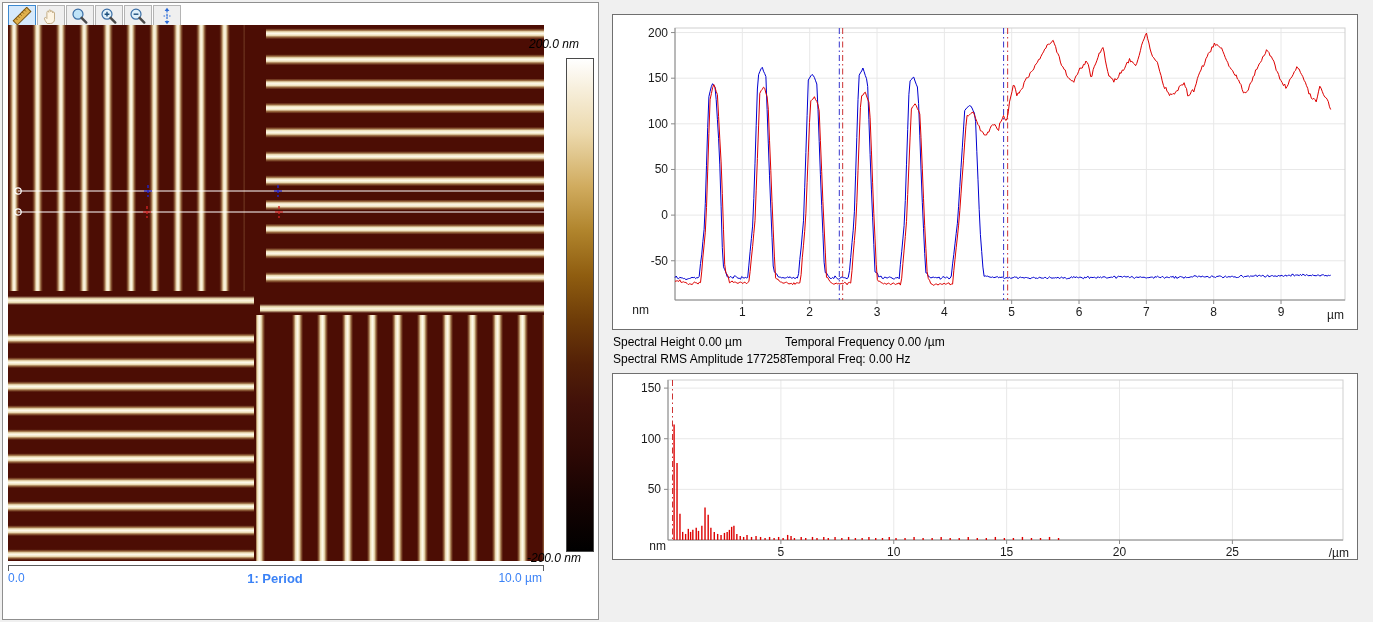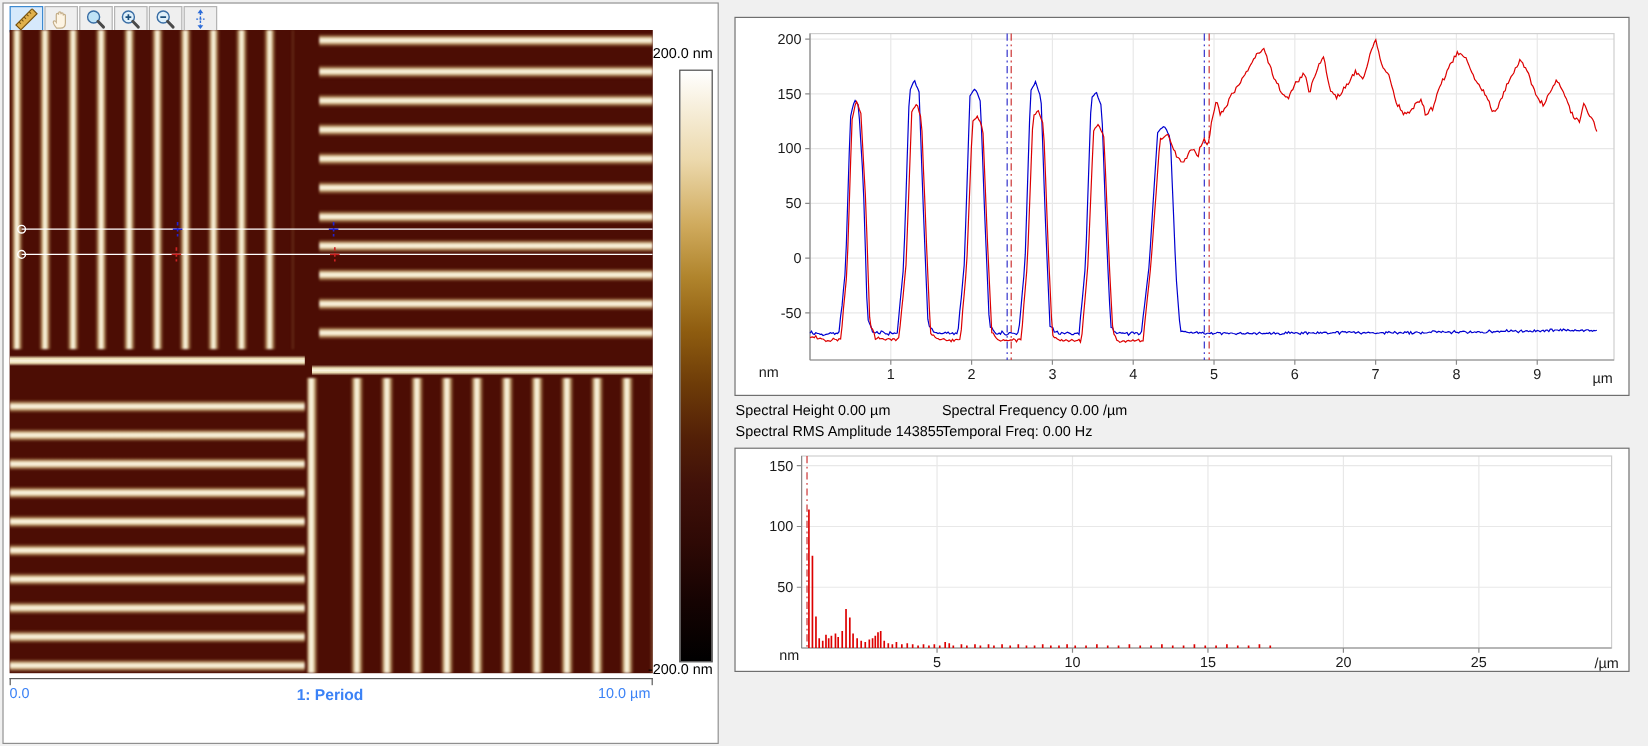--- a/index.html
+++ b/index.html
@@ -40,21 +40,21 @@
       rgba(217,183,115,0.55) 22px, rgba(0,0,0,0) 24px, rgba(0,0,0,0) 25px);
     background-position:23px 0;}
   .bnd{position:absolute;height:9px;filter:blur(0.6px);
     background:linear-gradient(180deg, rgba(0,0,0,0) 0%, #eadcb2 30%, #faf3e0 52%, #eadcb2 72%, rgba(0,0,0,0) 100%);}
   .bnd-l{left:0;top:271px;width:246px;}
   .bnd-r{left:252px;top:279px;width:284px;}
   .afm-overlay{position:absolute;left:0;top:0;}
 
   .colorbar{position:absolute;left:563px;top:55px;width:26px;height:492px;border:1px solid #4a4a4a;
     background:linear-gradient(180deg,#ffffff 0%,#f7efdc 6%,#ecd9ad 15%,#d0ab5e 26%,#b0842c 35%,#8f5d10 44%,#6e3c08 53%,#532007 62%,#411109 70%,#2e0905 80%,#150302 90%,#000000 100%);}
-  .cb-label{position:absolute;right:4px;width:80px;text-align:right;font-size:12px;color:#000;}
+  .cb-label{position:absolute;right:4px;width:80px;text-align:center;font-size:12px;color:#000;font-style:italic;}
   .cb-top{top:34px;}
   .cb-bottom{top:548px;}
 
   .ruler-line{position:absolute;left:5px;top:562px;width:534px;height:5px;border-top:1px solid #5a5a5a;border-left:1px solid #5a5a5a;border-right:1px solid #5a5a5a;}
   .ruler-labels{position:absolute;left:5px;top:568px;width:534px;height:16px;font-size:12px;color:#3b82f6;}
   .rl-left{position:absolute;left:0;top:0;}
   .rl-center{position:absolute;left:0;right:0;text-align:center;font-weight:bold;font-size:13px;top:0;}
   .rl-right{position:absolute;right:0;top:0;}
 
   
@@ -209,22 +209,22 @@
         <text x="731" y="304" text-anchor="end" font-size="12" fill="#1a1a1a">µm</text>
         <line x1="226.30150753768848" y1="13" x2="226.30150753768848" y2="285" stroke="#3333cc" stroke-width="1" stroke-dasharray="6 3 1.5 3"></line>
         <line x1="229.66834170854275" y1="13" x2="229.66834170854275" y2="285" stroke="#cc3333" stroke-width="1" stroke-dasharray="6 3 1.5 3"></line>
         <line x1="390.60301507537696" y1="13" x2="390.60301507537696" y2="285" stroke="#3333cc" stroke-width="1" stroke-dasharray="6 3 1.5 3"></line>
         <line x1="394.6432160804021" y1="13" x2="394.6432160804021" y2="285" stroke="#cc3333" stroke-width="1" stroke-dasharray="6 3 1.5 3"></line>
         <polyline points="62.0,262.7 63.2,261.0 64.4,263.2 65.6,263.7 66.8,262.3 68.1,262.8 69.3,262.9 70.5,263.6 71.7,263.5 72.9,264.6 74.1,264.2 75.3,263.7 76.5,263.5 77.8,263.0 79.0,262.3 80.2,262.7 81.4,262.2 82.6,263.6 83.8,262.6 85.0,262.9 86.2,261.4 87.5,248.6 88.7,239.9 89.9,226.3 91.1,214.4 92.3,188.5 93.5,150.3 94.7,112.5 95.9,81.7 97.1,76.4 98.4,71.4 99.6,68.7 100.8,70.4 102.0,72.1 103.2,84.6 104.4,104.3 105.6,123.7 106.8,149.9 108.1,191.2 109.3,232.6 110.5,251.8 111.7,254.7 112.9,257.2 114.1,261.7 115.3,262.1 116.5,262.4 117.8,261.4 119.0,262.8 120.2,263.1 121.4,260.8 122.6,261.2 123.8,262.2 125.0,263.3 126.2,263.2 127.5,264.2 128.7,261.5 129.9,262.6 131.1,263.1 132.3,262.4 133.5,262.9 134.7,262.5 135.9,250.1 137.1,236.7 138.4,223.6 139.6,211.1 140.8,183.6 142.0,148.2 143.2,110.5 144.4,74.0 145.6,59.7 146.8,56.6 148.1,53.7 149.3,52.3 150.5,56.2 151.7,58.6 152.9,61.6 154.1,94.6 155.3,128.1 156.5,160.8 157.8,193.1 159.0,222.4 160.2,251.0 161.4,256.9 162.6,258.1 163.8,259.1 165.0,261.6 166.2,262.1 167.4,262.2 168.7,262.9 169.9,262.5 171.1,263.0 172.3,263.0 173.5,262.6 174.7,261.9 175.9,262.7 177.1,261.7 178.4,263.2 179.6,262.9 180.8,262.3 182.0,263.8 183.2,262.4 184.4,263.0 185.6,258.6 186.8,244.5 188.1,233.0 189.3,219.1 190.5,205.8 191.7,172.8 192.9,137.4 194.1,100.7 195.3,65.0 196.5,63.1 197.8,60.9 199.0,59.5 200.2,60.4 201.4,62.5 202.6,65.8 203.8,69.0 205.0,94.6 206.2,126.4 207.4,159.3 208.7,190.5 209.9,218.3 211.1,247.2 212.3,257.7 213.5,258.0 214.7,260.1 215.9,261.8 217.1,263.3 218.4,263.5 219.6,262.5 220.8,263.5 222.0,260.9 223.2,262.4 224.4,263.8 225.6,264.2 226.8,263.7 228.1,262.1 229.3,262.2 230.5,262.7 231.7,262.7 232.9,263.1 234.1,263.8 235.3,262.1 236.5,255.7 237.7,242.6 239.0,227.7 240.2,215.2 241.4,196.8 242.6,160.1 243.8,122.4 245.0,84.7 246.2,60.2 247.4,57.9 248.7,56.0 249.9,53.0 251.1,56.6 252.3,60.5 253.5,63.6 254.7,71.4 255.9,104.7 257.1,139.6 258.4,174.1 259.6,202.3 260.8,229.6 262.0,256.9 263.2,257.5 264.4,258.1 265.6,261.8 266.8,261.6 268.1,261.1 269.3,263.4 270.5,263.6 271.7,262.0 272.9,262.5 274.1,263.1 275.3,262.5 276.5,261.9 277.7,262.4 279.0,263.0 280.2,263.9 281.4,263.9 282.6,262.8 283.8,262.8 285.0,262.4 286.2,263.8 287.4,249.3 288.7,236.8 289.9,223.9 291.1,210.5 292.3,185.5 293.5,149.2 294.7,114.6 295.9,79.3 297.1,65.8 298.4,64.6 299.6,62.8 300.8,62.2 302.0,66.0 303.2,69.2 304.4,72.0 305.6,88.6 306.8,120.8 308.0,154.1 309.3,187.3 310.5,213.5 311.7,238.5 312.9,257.9 314.1,258.1 315.3,261.3 316.5,261.7 317.7,263.0 319.0,262.5 320.2,262.0 321.4,262.6 322.6,262.4 323.8,262.8 325.0,262.6 326.2,262.1 327.4,264.3 328.7,262.9 329.9,261.8 331.1,261.8 332.3,263.1 333.5,262.1 334.7,262.3 335.9,263.9 337.1,263.2 338.3,261.0 339.6,248.9 340.8,239.4 342.0,228.8 343.2,218.4 344.4,208.3 345.6,191.3 346.8,171.7 348.0,152.6 349.3,132.8 350.5,114.1 351.7,95.6 352.9,94.0 354.1,92.5 355.3,91.6 356.5,90.6 357.7,91.0 359.0,93.0 360.2,95.8 361.4,98.1 362.6,106.6 363.8,136.3 365.0,164.8 366.2,194.7 367.4,219.4 368.7,236.6 369.9,252.1 371.1,261.3 372.3,260.9 373.5,261.3 374.7,261.1 375.9,261.8 377.1,262.1 378.3,262.4 379.6,261.9 380.8,262.6 382.0,262.4 383.2,262.0 384.4,261.5 385.6,262.9 386.8,262.1 388.0,262.6 389.3,261.8 390.5,263.1 391.7,263.5 392.9,262.7 394.1,262.7 395.3,263.0 396.5,262.2 397.7,263.5 399.0,262.9 400.2,262.7 401.4,261.9 402.6,262.2 403.8,262.1 405.0,263.8 406.2,262.5 407.4,262.1 408.6,262.6 409.9,262.5 411.1,263.1 412.3,262.5 413.5,262.5 414.7,262.9 415.9,263.1 417.1,263.8 418.3,263.0 419.6,262.6 420.8,262.1 422.0,263.3 423.2,263.0 424.4,263.5 425.6,262.8 426.8,262.2 428.0,263.0 429.3,263.1 430.5,263.2 431.7,262.4 432.9,262.5 434.1,263.8 435.3,262.9 436.5,261.8 437.7,262.7 439.0,263.2 440.2,262.9 441.4,263.0 442.6,262.6 443.8,263.0 445.0,262.1 446.2,263.5 447.4,262.9 448.6,261.9 449.9,263.4 451.1,262.6 452.3,262.7 453.5,263.8 454.7,263.6 455.9,263.3 457.1,263.2 458.3,261.7 459.6,262.9 460.8,261.4 462.0,262.8 463.2,261.8 464.4,262.4 465.6,262.8 466.8,262.1 468.0,262.3 469.3,263.0 470.5,263.7 471.7,262.0 472.9,263.0 474.1,261.7 475.3,261.5 476.5,263.5 477.7,262.1 478.9,262.5 480.2,262.5 481.4,262.2 482.6,262.9 483.8,263.1 485.0,261.6 486.2,262.8 487.4,261.9 488.6,262.8 489.9,261.9 491.1,261.8 492.3,261.9 493.5,263.2 494.7,262.9 495.9,262.6 497.1,262.4 498.3,262.1 499.6,262.4 500.8,261.3 502.0,261.4 503.2,263.4 504.4,261.8 505.6,261.2 506.8,261.6 508.0,261.4 509.3,262.3 510.5,261.5 511.7,261.3 512.9,262.0 514.1,261.8 515.3,261.4 516.5,262.7 517.7,262.2 518.9,261.4 520.2,262.5 521.4,263.4 522.6,262.4 523.8,262.0 525.0,262.5 526.2,262.2 527.4,261.8 528.6,262.4 529.9,262.3 531.1,262.2 532.3,262.7 533.5,263.0 534.7,262.6 535.9,262.7 537.1,262.3 538.3,262.1 539.6,262.2 540.8,263.3 542.0,261.5 543.2,262.3 544.4,261.2 545.6,262.0 546.8,262.5 548.0,262.6 549.2,261.3 550.5,262.3 551.7,263.3 552.9,262.2 554.1,262.0 555.3,262.5 556.5,262.7 557.7,261.5 558.9,262.1 560.2,261.3 561.4,263.3 562.6,261.3 563.8,263.3 565.0,262.8 566.2,262.0 567.4,261.5 568.6,261.9 569.9,262.3 571.1,263.3 572.3,261.7 573.5,262.6 574.7,262.5 575.9,262.5 577.1,262.1 578.3,261.7 579.5,262.2 580.8,260.8 582.0,260.8 583.2,261.1 584.4,262.1 585.6,261.2 586.8,261.3 588.0,262.1 589.2,261.1 590.5,261.7 591.7,262.0 592.9,261.8 594.1,261.4 595.3,261.7 596.5,263.1 597.7,261.8 598.9,260.6 600.2,262.0 601.4,262.0 602.6,262.5 603.8,261.4 605.0,261.4 606.2,260.9 607.4,261.1 608.6,261.6 609.9,262.8 611.1,262.1 612.3,261.0 613.5,262.2 614.7,262.1 615.9,261.5 617.1,262.1 618.3,261.4 619.5,261.3 620.8,262.1 622.0,261.7 623.2,262.5 624.4,262.5 625.6,262.3 626.8,261.4 628.0,260.1 629.2,261.1 630.5,262.3 631.7,261.4 632.9,261.5 634.1,261.1 635.3,260.9 636.5,261.9 637.7,260.9 638.9,261.2 640.2,261.1 641.4,261.1 642.6,259.8 643.8,261.4 645.0,261.2 646.2,260.0 647.4,260.9 648.6,261.0 649.8,260.3 651.1,261.2 652.3,262.3 653.5,260.9 654.7,260.0 655.9,261.8 657.1,261.4 658.3,260.7 659.5,260.6 660.8,261.4 662.0,260.8 663.2,261.3 664.4,261.5 665.6,260.0 666.8,261.4 668.0,260.3 669.2,260.6 670.5,261.4 671.7,260.6 672.9,260.2 674.1,261.3 675.3,260.1 676.5,260.1 677.7,261.3 678.9,259.3 680.2,259.3 681.4,261.1 682.6,260.0 683.8,260.0 685.0,260.0 686.2,260.7 687.4,259.3 688.6,260.7 689.8,259.2 691.1,259.9 692.3,260.6 693.5,259.6 694.7,260.3 695.9,260.8 697.1,260.3 698.3,260.8 699.5,259.8 700.8,260.5 702.0,260.6 703.2,260.8 704.4,260.1 705.6,259.9 706.8,261.2 708.0,260.3 709.2,259.8 710.5,259.8 711.7,260.8 712.9,260.4 714.1,261.1 715.3,260.3 716.5,260.6 717.7,260.2" fill="none" stroke="#0000d0" stroke-width="1"></polyline>
         <polyline points="62.0,266.3 63.2,266.0 64.4,265.8 65.6,266.5 66.8,264.8 68.1,267.4 69.3,267.2 70.5,266.8 71.7,267.4 72.9,267.5 74.1,268.4 75.3,269.6 76.5,268.8 77.8,269.1 79.0,269.5 80.2,268.5 81.4,266.9 82.6,267.7 83.8,267.9 85.0,269.1 86.2,267.3 87.5,267.6 88.7,256.9 89.9,242.1 91.1,230.1 92.3,217.2 93.5,192.5 94.7,156.1 95.9,118.4 97.1,84.5 98.4,78.6 99.6,72.7 100.8,69.6 102.0,72.5 103.2,76.4 104.4,79.5 105.6,101.6 106.8,123.9 108.1,146.9 109.3,178.4 110.5,214.8 111.7,249.3 112.9,258.1 114.1,259.3 115.3,262.0 116.5,267.8 117.8,267.1 119.0,265.9 120.2,267.4 121.4,267.1 122.6,267.2 123.8,267.9 125.0,268.4 126.2,267.5 127.5,267.1 128.7,267.6 129.9,268.6 131.1,267.2 132.3,267.4 133.5,268.8 134.7,267.5 135.9,266.5 137.1,256.6 138.4,243.0 139.6,231.7 140.8,218.4 142.0,205.7 143.2,175.2 144.4,143.5 145.6,110.9 146.8,78.3 148.1,75.7 149.3,74.3 150.5,72.2 151.7,73.2 152.9,78.2 154.1,81.7 155.3,94.2 156.5,125.2 157.8,155.4 159.0,186.4 160.2,214.1 161.4,241.1 162.6,262.9 163.8,264.2 165.0,264.2 166.2,266.0 167.4,266.9 168.7,267.2 169.9,268.1 171.1,268.1 172.3,267.5 173.5,267.2 174.7,268.1 175.9,268.9 177.1,268.7 178.4,268.3 179.6,269.7 180.8,267.7 182.0,269.4 183.2,267.9 184.4,267.8 185.6,268.1 186.8,267.9 188.1,259.7 189.3,242.8 190.5,230.2 191.7,216.3 192.9,198.2 194.1,167.7 195.3,137.9 196.5,107.4 197.8,85.9 199.0,84.6 200.2,83.8 201.4,81.7 202.6,84.7 203.8,86.3 205.0,90.0 206.2,96.1 207.4,125.7 208.7,156.7 209.9,186.6 211.1,212.0 212.3,237.1 213.5,262.3 214.7,262.5 215.9,264.9 217.1,266.5 218.4,268.0 219.6,268.6 220.8,269.2 222.0,268.8 223.2,268.1 224.4,268.8 225.6,268.4 226.8,268.9 228.1,268.7 229.3,268.3 230.5,268.5 231.7,267.3 232.9,268.0 234.1,269.8 235.3,267.7 236.5,267.4 237.7,268.1 239.0,255.7 240.2,239.0 241.4,225.4 242.6,211.1 243.8,187.8 245.0,155.7 246.2,124.0 247.4,92.6 248.7,80.7 249.9,80.2 251.1,78.1 252.3,77.2 253.5,80.9 254.7,84.2 255.9,87.1 257.1,102.8 258.4,135.1 259.6,167.8 260.8,198.3 262.0,223.1 263.2,249.2 264.4,264.7 265.6,266.4 266.8,266.3 268.1,267.5 269.3,268.1 270.5,268.9 271.7,268.0 272.9,269.3 274.1,268.9 275.3,268.1 276.5,268.7 277.7,269.6 279.0,268.8 280.2,267.9 281.4,268.7 282.6,269.5 283.8,268.8 285.0,268.6 286.2,267.8 287.4,270.1 288.7,263.2 289.9,248.6 291.1,235.2 292.3,221.5 293.5,206.5 294.7,179.5 295.9,150.9 297.1,122.1 298.4,94.1 299.6,91.7 300.8,90.6 302.0,88.8 303.2,90.5 304.4,93.6 305.6,95.7 306.8,99.1 308.0,122.7 309.3,153.3 310.5,183.3 311.7,210.7 312.9,233.7 314.1,256.4 315.3,263.5 316.5,265.2 317.7,268.5 319.0,269.1 320.2,270.3 321.4,269.8 322.6,269.1 323.8,269.1 325.0,270.1 326.2,269.0 327.4,268.7 328.7,269.3 329.9,269.2 331.1,268.2 332.3,269.2 333.5,268.9 334.7,268.3 335.9,267.8 337.1,269.8 338.3,269.1 339.6,269.1 340.8,255.7 342.0,244.4 343.2,232.8 344.4,222.0 345.6,210.2 346.8,195.7 348.0,178.9 349.3,161.0 350.5,145.2 351.7,127.9 352.9,111.3 354.1,100.4 355.3,100.9 356.5,99.8 357.7,98.6 359.0,97.5 360.2,97.1 361.4,99.8 362.6,103.4 363.8,106.4 365.0,109.7 366.2,110.9 367.4,115.8 368.7,116.2 369.9,117.2 371.1,119.8 372.3,120.0 373.5,120.0 374.7,117.1 375.9,117.1 377.1,113.5 378.3,110.8 379.6,109.8 380.8,110.0 382.0,109.5 383.2,111.9 384.4,114.4 385.6,115.5 386.8,107.8 388.0,106.7 389.3,103.8 390.5,100.5 391.7,103.7 392.9,105.5 394.1,103.4 395.3,96.8 396.5,86.9 397.7,82.0 399.0,76.6 400.2,70.4 401.4,70.7 402.6,74.8 403.8,80.8 405.0,77.9 406.2,78.2 407.4,75.4 408.6,74.3 409.9,72.6 411.1,67.4 412.3,65.2 413.5,62.7 414.7,62.7 415.9,61.9 417.1,57.7 418.3,56.7 419.6,55.6 420.8,53.9 422.0,50.3 423.2,48.9 424.4,47.3 425.6,44.5 426.8,44.2 428.0,41.3 429.3,38.8 430.5,36.9 431.7,34.1 432.9,33.2 434.1,29.8 435.3,29.2 436.5,29.2 437.7,28.3 439.0,26.3 440.2,25.4 441.4,28.9 442.6,31.6 443.8,37.2 445.0,38.8 446.2,41.4 447.4,47.1 448.6,50.6 449.9,51.8 451.1,54.4 452.3,55.0 453.5,60.2 454.7,62.1 455.9,63.5 457.1,64.2 458.3,65.7 459.6,65.7 460.8,67.3 462.0,63.2 463.2,60.6 464.4,59.6 465.6,56.3 466.8,53.0 468.0,53.2 469.3,53.0 470.5,49.4 471.7,49.7 472.9,46.0 474.1,47.5 475.3,49.5 476.5,55.1 477.7,61.6 478.9,61.4 480.2,54.5 481.4,51.3 482.6,48.9 483.8,45.8 485.0,42.3 486.2,38.0 487.4,37.6 488.6,34.4 489.9,32.5 491.1,37.0 492.3,45.1 493.5,51.1 494.7,56.4 495.9,61.1 497.1,61.4 498.3,63.3 499.6,63.9 500.8,67.2 502.0,63.5 503.2,65.0 504.4,63.8 505.6,61.7 506.8,57.6 508.0,58.4 509.3,55.0 510.5,55.4 511.7,53.3 512.9,50.2 514.1,47.2 515.3,48.0 516.5,43.5 517.7,46.9 518.9,46.2 520.2,48.0 521.4,49.0 522.6,50.7 523.8,48.3 525.0,44.3 526.2,40.4 527.4,35.7 528.6,30.2 529.9,26.5 531.1,23.9 532.3,20.3 533.5,18.1 534.7,23.8 535.9,28.0 537.1,34.0 538.3,38.1 539.6,41.6 540.8,42.8 542.0,44.9 543.2,45.8 544.4,47.3 545.6,52.0 546.8,56.7 548.0,60.4 549.2,65.9 550.5,70.6 551.7,73.7 552.9,72.3 554.1,76.6 555.3,77.4 556.5,80.6 557.7,78.7 558.9,79.7 560.2,78.4 561.4,79.2 562.6,77.1 563.8,75.6 565.0,75.6 566.2,71.4 567.4,70.5 568.6,69.9 569.9,70.0 571.1,67.7 572.3,71.8 573.5,73.5 574.7,80.9 575.9,80.5 577.1,79.6 578.3,76.5 579.5,74.6 580.8,77.0 582.0,72.2 583.2,68.8 584.4,63.5 585.6,60.2 586.8,57.2 588.0,55.0 589.2,50.7 590.5,51.5 591.7,48.3 592.9,43.7 594.1,41.8 595.3,38.4 596.5,37.1 597.7,36.8 598.9,31.8 600.2,32.2 601.4,28.0 602.6,30.6 603.8,29.5 605.0,30.3 606.2,31.8 607.4,32.8 608.6,32.9 609.9,36.4 611.1,39.3 612.3,42.6 613.5,45.3 614.7,47.3 615.9,51.2 617.1,52.5 618.3,54.4 619.5,55.4 620.8,58.3 622.0,60.5 623.2,59.9 624.4,64.0 625.6,65.0 626.8,68.1 628.0,69.5 629.2,74.6 630.5,77.9 631.7,77.3 632.9,77.8 634.1,76.3 635.3,75.0 636.5,70.2 637.7,67.6 638.9,66.6 640.2,61.4 641.4,60.6 642.6,54.9 643.8,54.5 645.0,51.7 646.2,48.9 647.4,47.5 648.6,45.6 649.8,41.5 651.1,40.8 652.3,38.7 653.5,34.7 654.7,36.2 655.9,37.4 657.1,41.0 658.3,41.5 659.5,44.1 660.8,46.1 662.0,50.0 663.2,55.3 664.4,56.8 665.6,59.5 666.8,64.0 668.0,65.6 669.2,67.6 670.5,70.7 671.7,69.0 672.9,73.4 674.1,71.6 675.3,69.2 676.5,65.0 677.7,63.3 678.9,61.9 680.2,59.4 681.4,56.5 682.6,55.3 683.8,51.7 685.0,53.5 686.2,54.1 687.4,57.4 688.6,59.5 689.8,61.6 691.1,65.3 692.3,67.2 693.5,70.7 694.7,73.3 695.9,79.0 697.1,78.6 698.3,83.0 699.5,84.3 700.8,83.3 702.0,84.6 703.2,86.9 704.4,81.9 705.6,76.2 706.8,71.2 708.0,73.1 709.2,76.3 710.5,79.7 711.7,81.9 712.9,82.6 714.1,84.2 715.3,86.7 716.5,91.8 717.7,94.5" fill="none" stroke="#dd0000" stroke-width="1"></polyline>
       </svg></div>
 
   <span class="spec-label" style="left:613px;top:335px;">Spectral Height 0.00 µm</span>
-  <span class="spec-label" style="left:785px;top:335px;">Spectral Frequency 0.00 /µm</span>
-  <span class="spec-label" style="left:613px;top:352px;">Spectral RMS Amplitude 143855</span>
+  <span class="spec-label" style="left:785px;top:335px;">Temporal Frequency 0.00 /µm</span>
+  <span class="spec-label" style="left:613px;top:352px;">Spectral RMS Amplitude 177258</span>
   <span class="spec-label" style="left:785px;top:352px;">Temporal Freq: 0.00 Hz</span>
 
   <div id="spectrum-chart" class="chart-box"><svg width="744" height="185" viewBox="0 0 744 185">
         <line x1="55" y1="115.36708860759494" x2="730" y2="115.36708860759494" stroke="#e8e8e8"></line>
         <line x1="55" y1="64.73417721518987" x2="730" y2="64.73417721518987" stroke="#e8e8e8"></line>
         <line x1="55" y1="14.101265822784796" x2="730" y2="14.101265822784796" stroke="#e8e8e8"></line>
         <line x1="167.87625418060202" y1="6" x2="167.87625418060202" y2="166" stroke="#e8e8e8"></line>
         <line x1="280.75250836120404" y1="6" x2="280.75250836120404" y2="166" stroke="#e8e8e8"></line>
         <line x1="393.62876254180605" y1="6" x2="393.62876254180605" y2="166" stroke="#e8e8e8"></line>
         <line x1="506.5050167224081" y1="6" x2="506.5050167224081" y2="166" stroke="#e8e8e8"></line>

